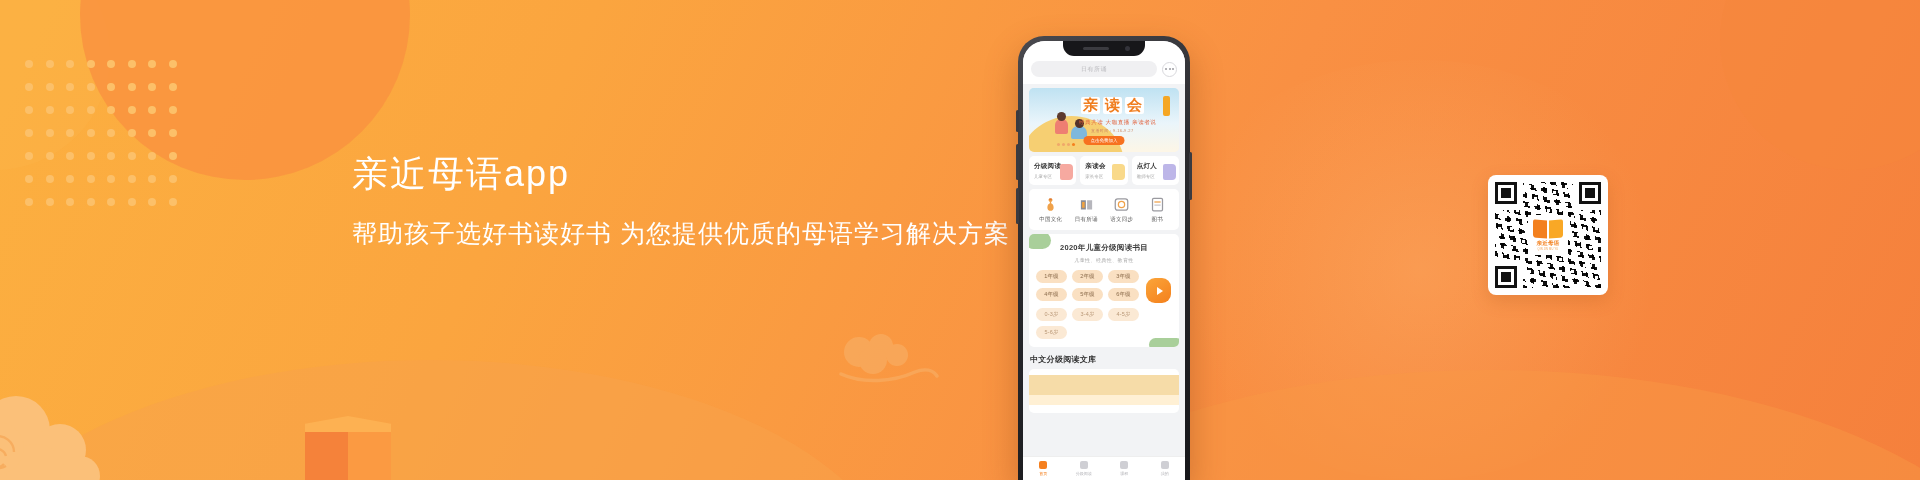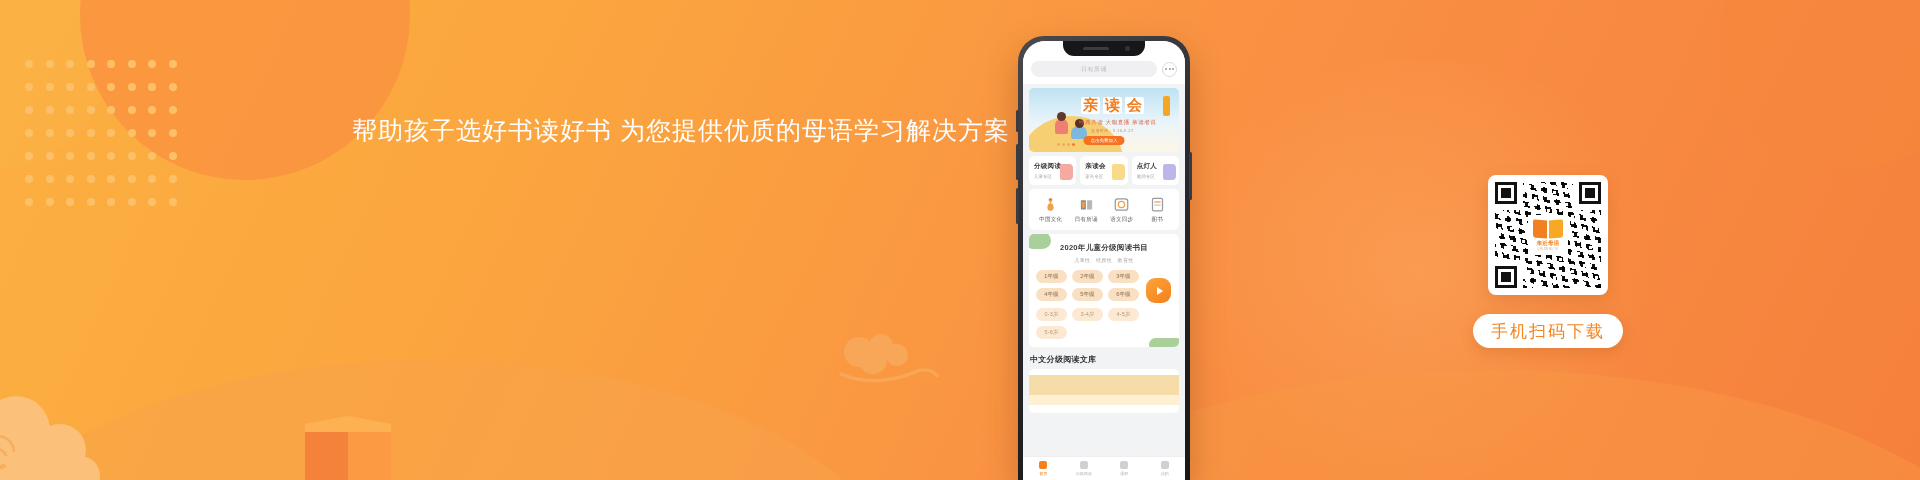--- a/index.html
+++ b/index.html
@@ -47,21 +47,21 @@
         background:radial-gradient(circle,rgba(255,190,120,.30) 0%,rgba(255,190,120,0) 70%);}
 
   
   .copy{position:absolute;left:352px;top:84px;width:660px;color:#fff;}
   .headline{
     font-family:"Liberation Serif","DejaVu Serif",serif;
     font-size:78px;font-weight:700;letter-spacing:6px;line-height:1.08;
     text-shadow:0 2px 6px rgba(180,80,20,.18);
   }
   .subhead{font-size:36px;font-weight:400;letter-spacing:2px;margin-top:66px;}
-  .tagline{font-size:25px;font-weight:300;letter-spacing:1px;margin-top:30px;white-space:nowrap;}
+  .tagline{font-size:25px;font-weight:300;letter-spacing:1px;margin-top:18px;white-space:nowrap;}
 
   
   .phone{
     position:absolute;left:1018px;top:36px;width:172px;height:444px;
     border-radius:26px 26px 0 0;
     background:linear-gradient(145deg,#4a4a4f,#2a2a2e 40%,#17171a);
     padding:5px 5px 0 5px;
     box-shadow:0 14px 34px rgba(120,50,10,.33);
   }
   .phone .btn-side{position:absolute;left:-2px;width:3px;border-radius:2px;background:#3a3a40;}
@@ -286,20 +286,21 @@
     <path d="M6 44c22 10 52 8 74-2 10-4 18-2 22 4" fill="none" stroke="#f8b36b" stroke-width="3.5" stroke-linecap="round"></path>
   </svg>
 
   <div class="deco cube">
     <div class="face-t"></div>
       <div class="face-l"></div>
       <div class="face-r"></div>
   </div>
 
   <div class="copy">
+    <div class="subhead">亲近母语app</div>
     <div class="tagline">帮助孩子选好书读好书 为您提供优质的母语学习解决方案</div>
   </div>
 
   <div class="phone">
     <div class="btn-side b1"></div>
     <div class="btn-side b2"></div>
     <div class="btn-side b3"></div>
     <div class="btn-pw"></div>
 
     <div class="screen">
@@ -467,18 +468,15 @@
         <div class="qrlogo">
           <div class="bkmark">
             <div class="lf"></div>
               <div class="rf"></div>
           </div>
           <div class="nm">亲近母语</div>
           <div class="en">QIN JIN MU YU</div>
         </div>
       </div>
     </div>
-    <div class="dlbtn">
-      <span>手机扫码下载</span>
-    </div>
   </div>
 
 </div>
 
 </body></html>

